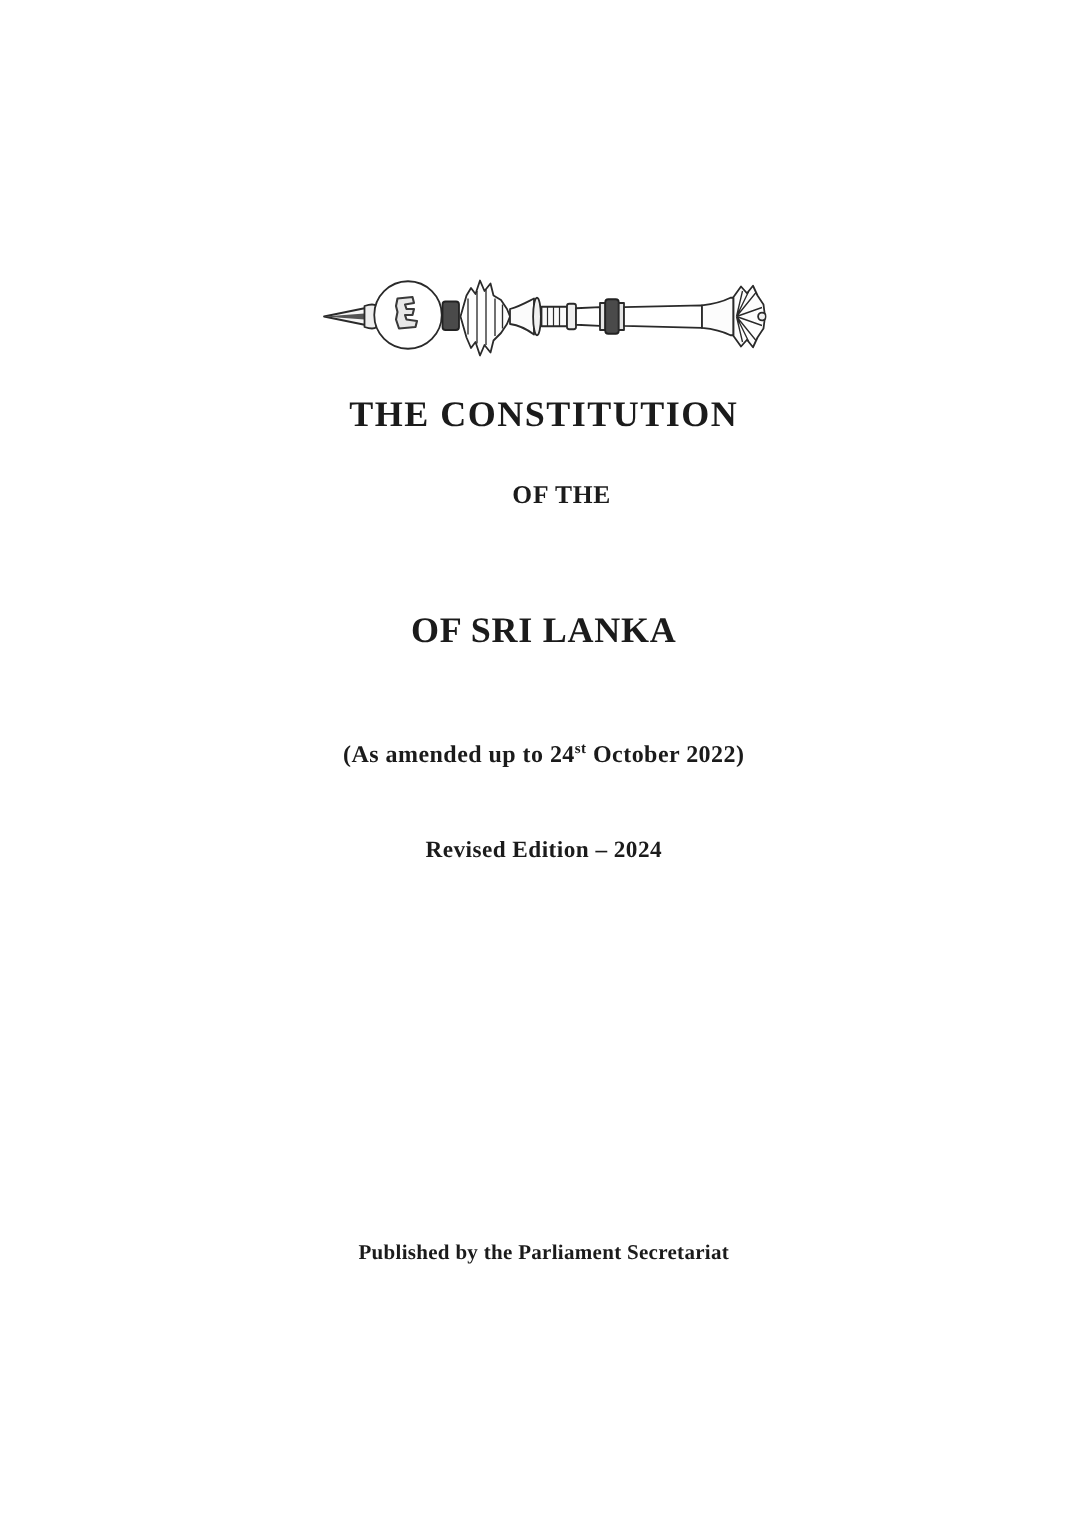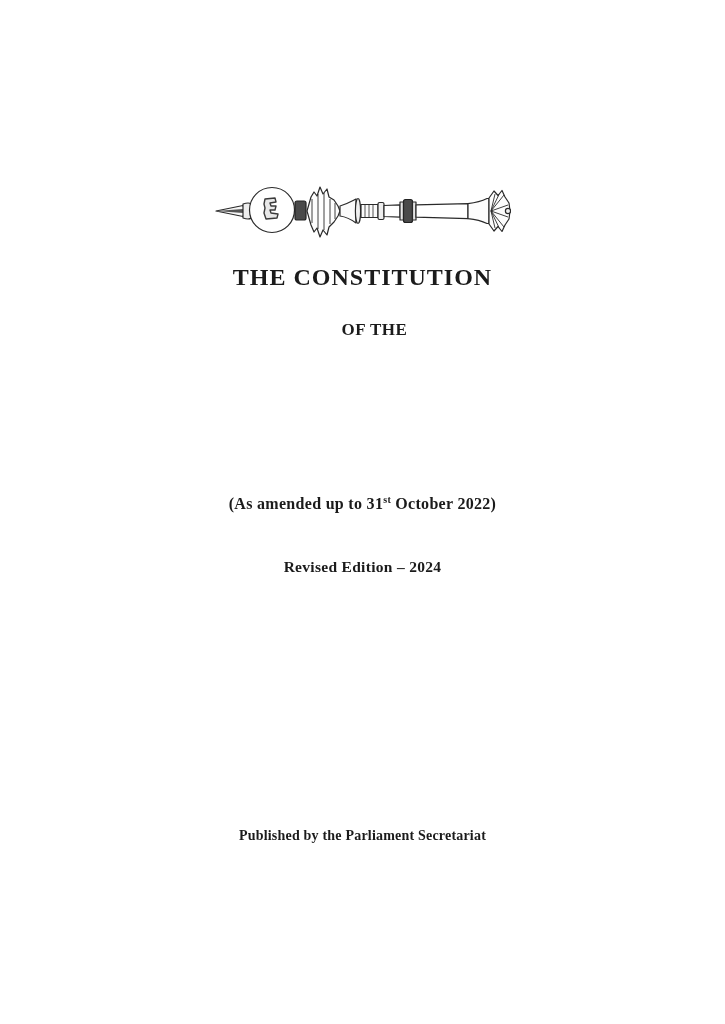--- a/index.html
+++ b/index.html
@@ -116,23 +116,24 @@
       <circle cx="293" cy="28" r="2.6" fill="#efefef"></circle>
     </svg>
   </div>
 
   <h1 class="centered main-title">THE CONSTITUTION</h1>
 
   <div class="centered of-the">OF THE</div>
 
   <h2 class="centered republic-title">
     <br>
+    <span>OF SRI LANKA</span>
   </h2>
 
   <div class="centered amended-note">
-    <span>(As amended up to 31</span><sup>st</sup><span> October 2022)</span>
+    <span>(As amended up to 24</span><sup>st</sup><span> October 2022)</span>
   </div>
 
   <div class="centered edition-note">Revised Edition – 2024</div>
 
   <div class="centered publisher-note">Published by the Parliament Secretariat</div>
 
 </div>
 
 </body></html>

